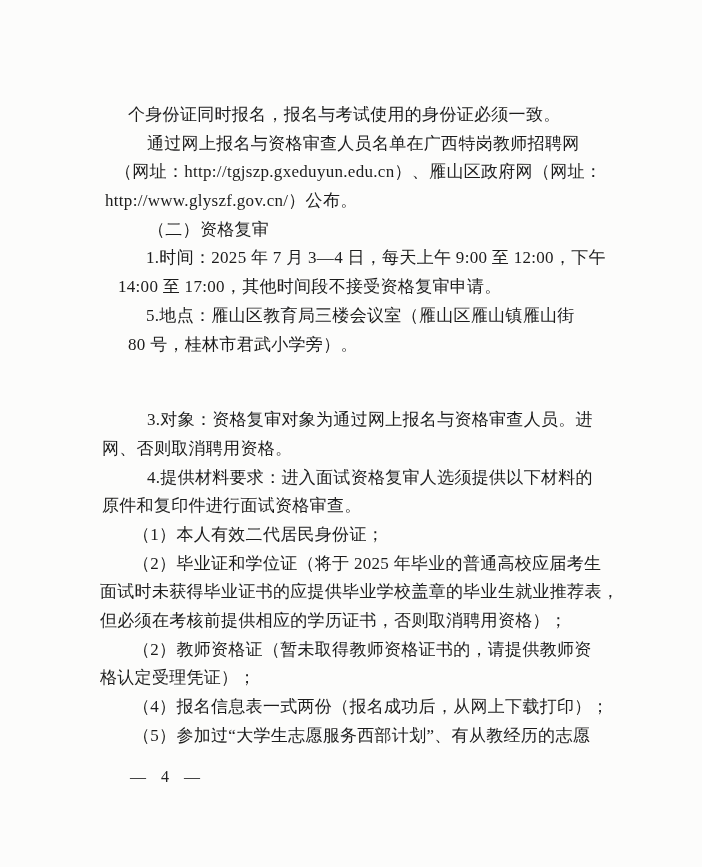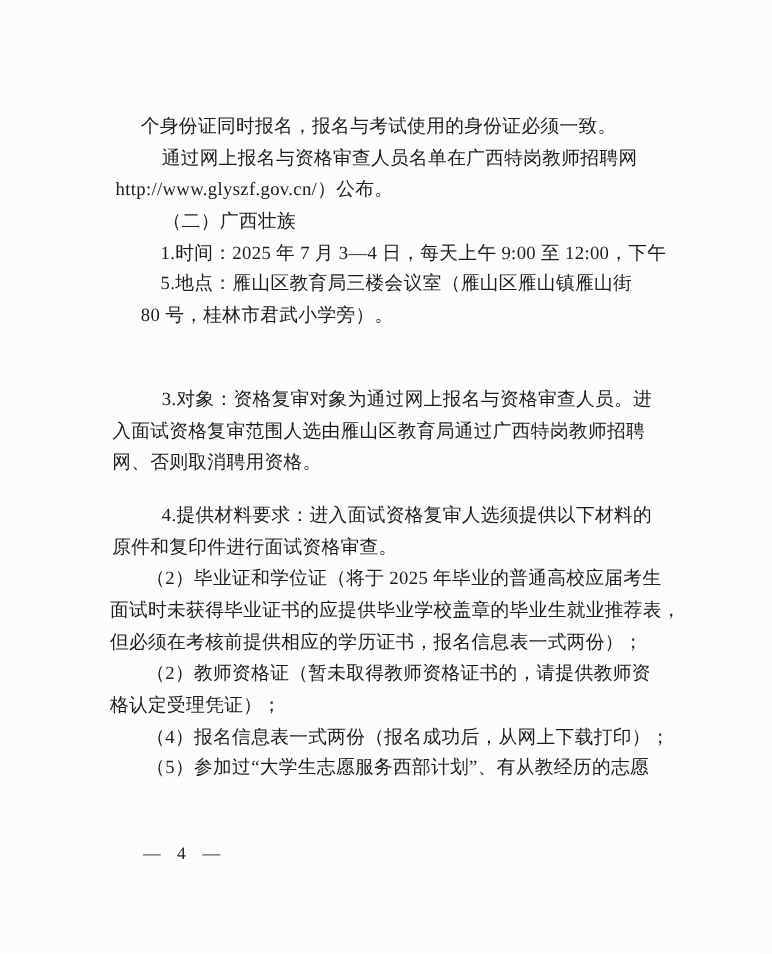--- a/index.html
+++ b/index.html
@@ -40,33 +40,35 @@
     color: #222222;
   }
 </style>
 </head>
 <body>
 
 <div class="page" style="background: rgb(252, 252, 251); color: rgb(28, 28, 28);">
   <div class="textblock" id="textblock">
       <div class="line" style="padding-left: 28px;">个身份证同时报名，报名与考试使用的身份证必须一致。</div>
       <div class="line" style="padding-left: 47px;">通过网上报名与资格审查人员名单在广西特岗教师招聘网</div>
+      <div class="line" style="padding-left: 15px;">（网址：http://tgjszp.gxeduyun.edu.cn）、雁山区政府网（网址：</div>
       <div class="line" style="padding-left: 5px;">http://www.glyszf.gov.cn/）公布。</div>
-      <div class="line" style="padding-left: 48px;">（二）广西壮族</div>
+      <div class="line" style="padding-left: 48px;">（二）资格复审</div>
       <div class="line" style="padding-left: 46px;">1.时间：2025 年 7 月 3—4 日，每天上午 9:00 至 12:00，下午</div>
+      <div class="line" style="padding-left: 18px;">14:00 至 17:00，其他时间段不接受资格复审申请。</div>
       <div class="line" style="padding-left: 46px;">5.地点：雁山区教育局三楼会议室（雁山区雁山镇雁山街</div>
       <div class="line" style="padding-left: 28px;">80 号，桂林市君武小学旁）。</div>
       <div class="line" style="padding-left: 47px; margin-top: 47px;">3.对象：资格复审对象为通过网上报名与资格审查人员。进</div>
-      <div class="line" style="padding-left: 2px;">入面试资格复审范围人选由雁山区教育局通过广西特岗教师招聘</div>
       <div class="line" style="padding-left: 2px;">网、否则取消聘用资格。</div>
-      <div class="line" style="padding-left: 47px; margin-top: 20px;">4.提供材料要求：进入面试资格复审人选须提供以下材料的</div>
+      <div class="line" style="padding-left: 47px;">4.提供材料要求：进入面试资格复审人选须提供以下材料的</div>
       <div class="line" style="padding-left: 2px;">原件和复印件进行面试资格审查。</div>
+      <div class="line" style="padding-left: 33px;">（1）本人有效二代居民身份证；</div>
       <div class="line" style="padding-left: 33px;">（2）毕业证和学位证（将于 2025 年毕业的普通高校应届考生</div>
       <div class="line" style="padding-left: 0px; text-align: right;">面试时未获得毕业证书的应提供毕业学校盖章的毕业生就业推荐表，</div>
-      <div class="line" style="padding-left: 0px;">但必须在考核前提供相应的学历证书，报名信息表一式两份）；</div>
+      <div class="line" style="padding-left: 0px;">但必须在考核前提供相应的学历证书，否则取消聘用资格）；</div>
       <div class="line" style="padding-left: 33px;">（2）教师资格证（暂未取得教师资格证书的，请提供教师资</div>
       <div class="line" style="padding-left: 0px;">格认定受理凭证）；</div>
       <div class="line" style="padding-left: 33px;">（4）报名信息表一式两份（报名成功后，从网上下载打印）；</div>
       <div class="line" style="padding-left: 33px;">（5）参加过“大学生志愿服务西部计划”、有从教经历的志愿</div>
     </div>
   <div class="textblock" style="top: 763px;">
     <div class="page-number" style="padding-left: 30px;">— 4 —</div>
   </div>
 </div>
 

